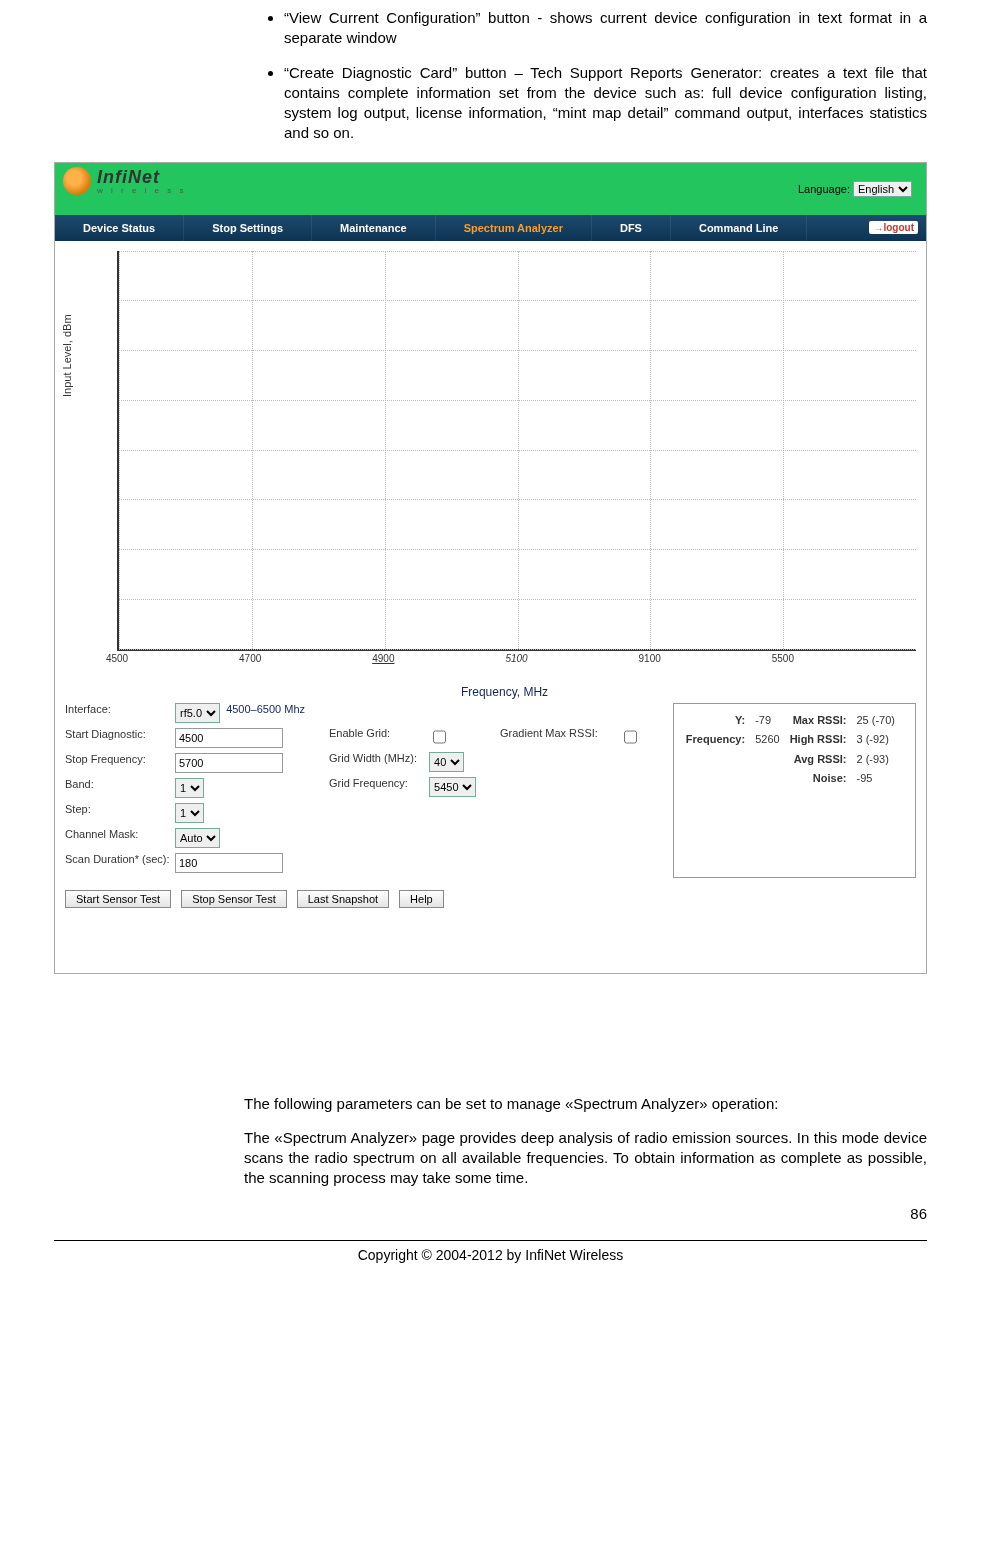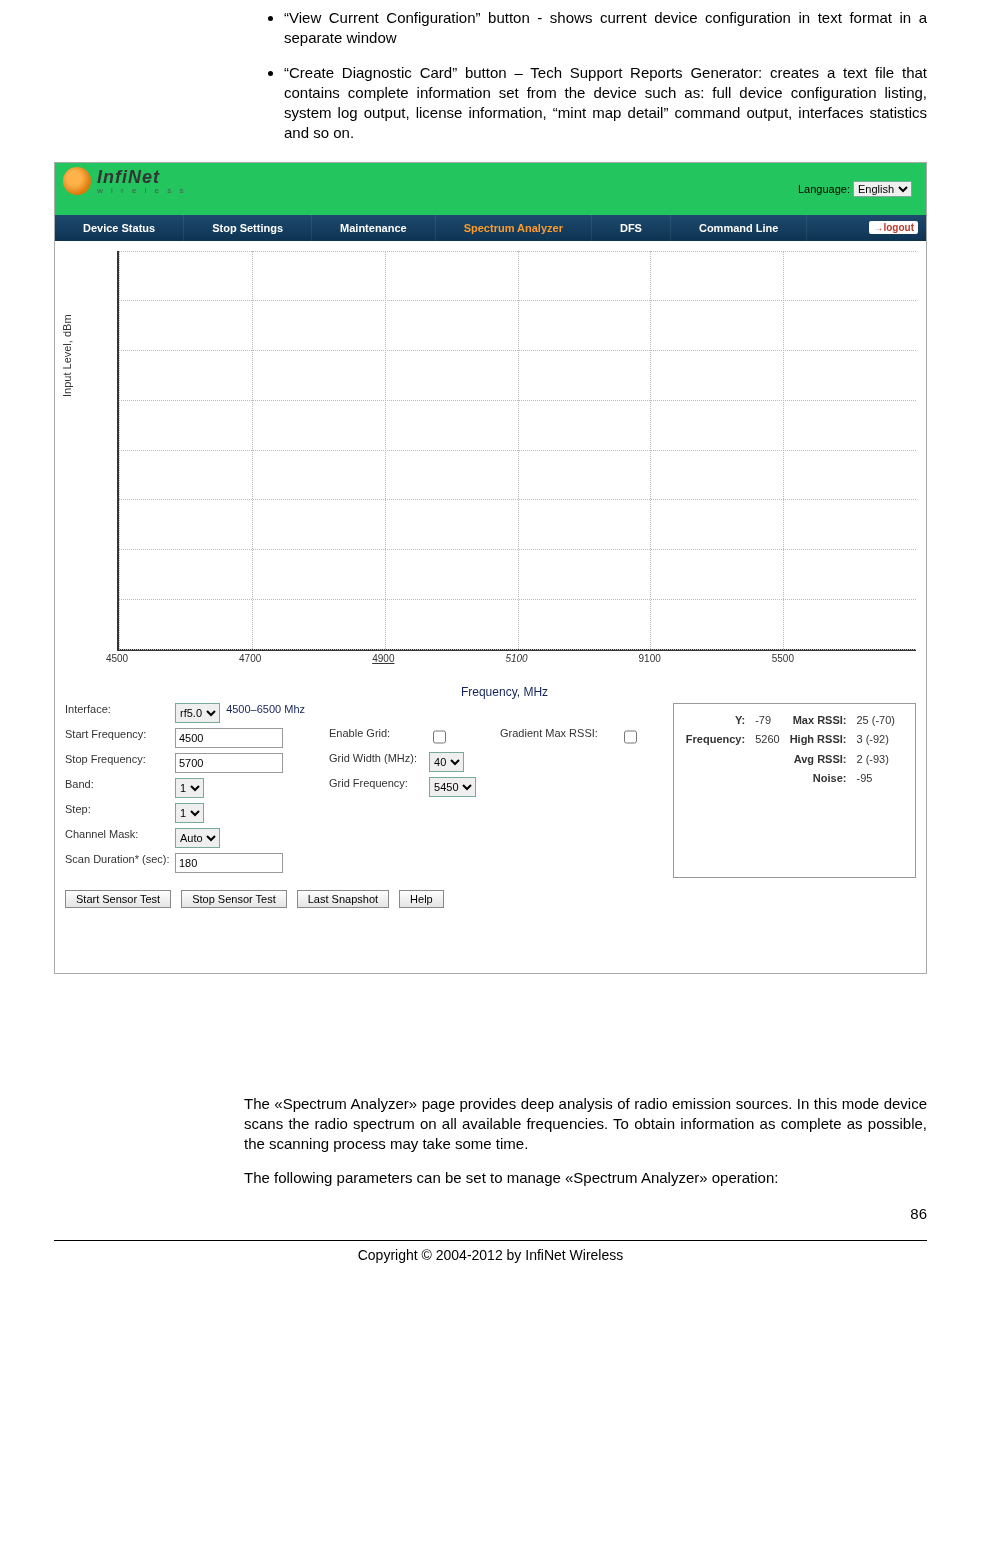--- a/index.html
+++ b/index.html
@@ -1157,21 +1157,21 @@
         </div>
     <div class="xlabel">Frequency, MHz</div>
   </div>
 
   <div class="controls">
     <div class="col">
       <div class="row"><label>Interface:</label>
         <select><option>rf5.0</option></select>
         &nbsp;&nbsp;<span style="color:#15245a">4500–6500 Mhz</span></div>
       <div class="row">
-            <label>Start Frequency:</label>
+            <label>Start Diagnostic:</label>
             <input type="text" value="4500" style="">
           </div>
       <div class="row">
             <label>Stop Frequency:</label>
             <input type="text" value="5700" style="">
           </div>
       <div class="row">
             <label>Band:</label>
             <select><option>1</option></select>
           </div>
@@ -1243,20 +1243,20 @@
 
   <div class="btns">
     <button class="btn">Start Sensor Test</button>
     <button class="btn">Stop Sensor Test</button>
     <button class="btn">Last Snapshot</button>
     <button class="btn">Help</button>
   </div>
 </div>
 
 <div class="body-text">
+  <p>The following parameters can be set to manage «Spectrum Analyzer» operation:</p>
   <p>The «Spectrum Analyzer» page provides deep analysis of radio emission sources. In this mode device scans the radio spectrum on all available frequencies. To obtain information as complete as possible, the scanning process may take some time.</p>
-  <p>The following parameters can be set to manage «Spectrum Analyzer» operation:</p>
 </div>
 
 <div class="pnum">86</div>
 </div>
 
 <div class="footline">Copyright © 2004-2012 by InfiNet Wireless</div>
 
 </body></html>

